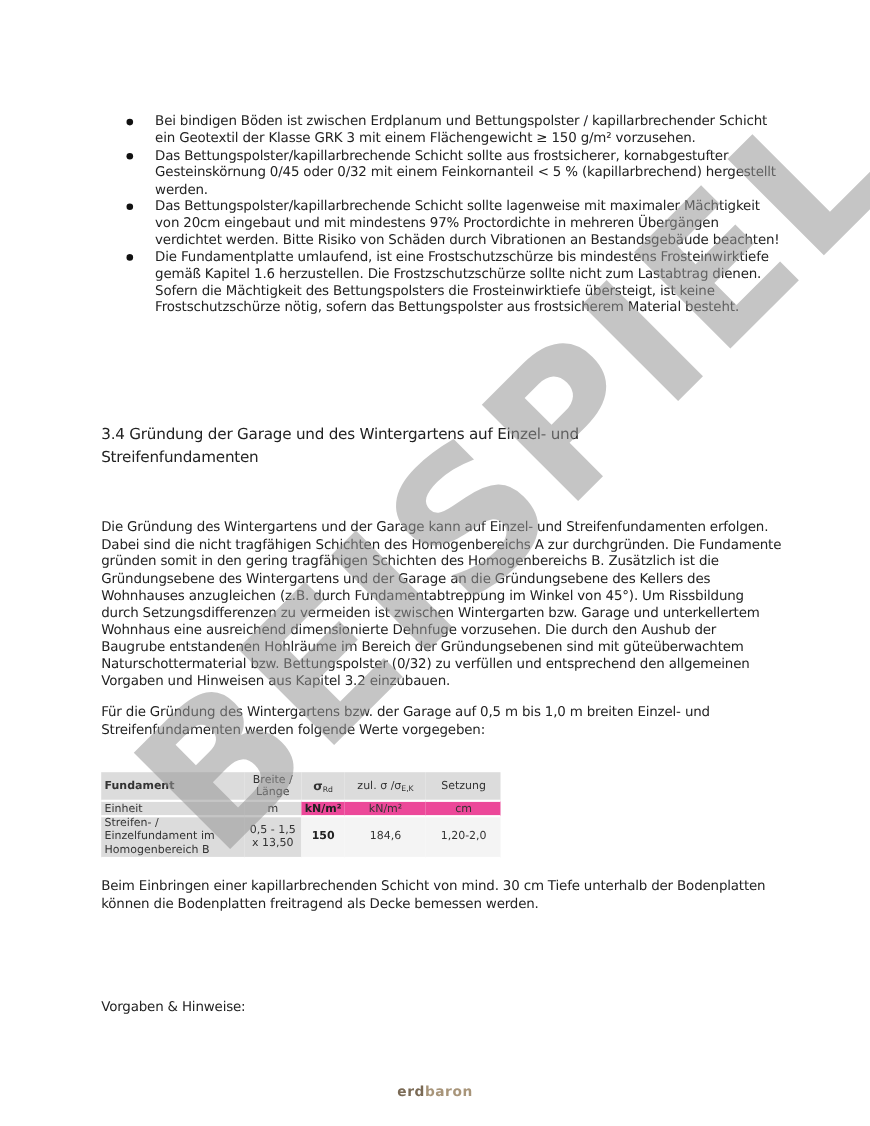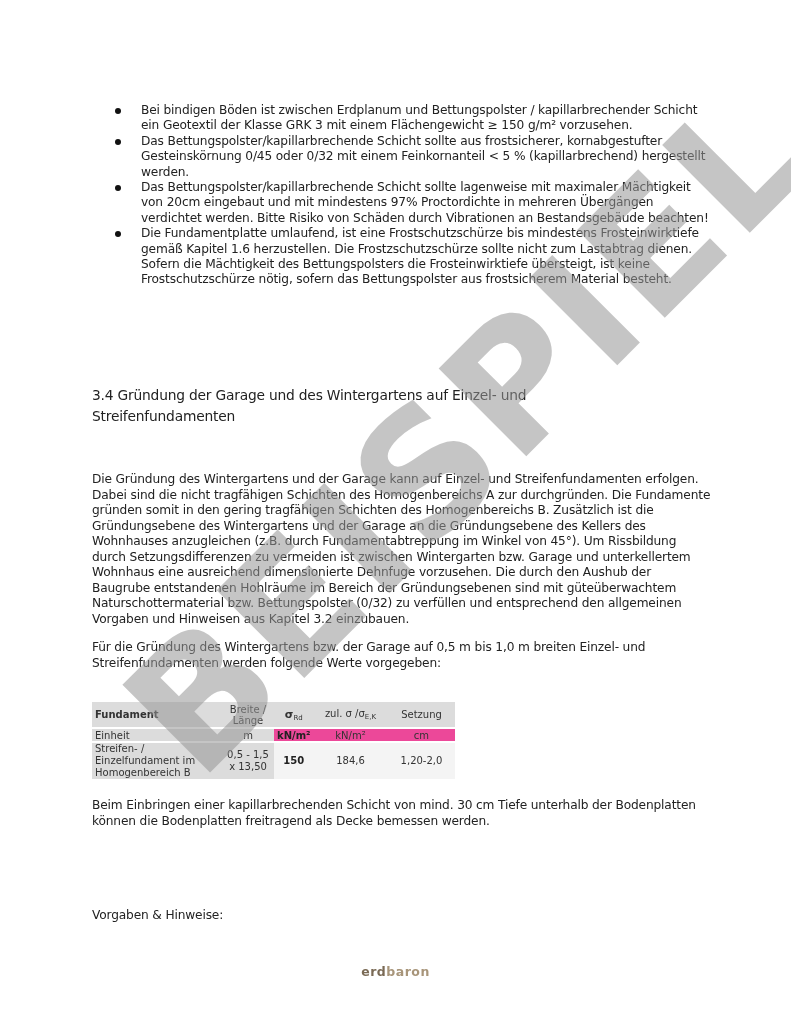--- a/index.html
+++ b/index.html
@@ -33,21 +33,21 @@
     .col2 { width: 52px; }
     .col3 { width: 38px; }
     .col4 { width: 74px; }
     .col5 { width: 68px; }
     .sub { font-size: 7px; vertical-align: -2px; }
     .sig { font-weight: bold; font-size: 11px; }
 
     .watermark { position: absolute; left: 40px; top: 360px; width: 800px; transform: rotate(-45deg); transform-origin: 50% 50%;
       font-family: "DejaVu Sans", sans-serif; font-weight: bold; font-size: 170px; letter-spacing: 4px; color: rgba(150,150,150,0.55); pointer-events: none; text-align: center; }
 
-    .logo { position: absolute; left: 0; width: 791px; top: 964px; text-align: center; font-family: "DejaVu Sans", sans-serif; font-size: 12.5px; font-weight: bold; letter-spacing: 0.5px; }
+    .logo { position: absolute; left: 0; width: 791px; top: 984px; text-align: center; font-family: "DejaVu Sans", sans-serif; font-size: 12.5px; font-weight: bold; letter-spacing: 0.5px; }
     .logo .erd { color: #7a6a55; }
     .logo .baron { color: #a8957a; }
   </style>
 </head>
 <body>
 
 <div class="page">
 
   <ul class="bullets">
     <li><span class="dot"></span><span>Bei bindigen Böden ist zwischen Erdplanum und Bettungspolster / kapillarbrechender Schicht ein Geotextil der Klasse GRK 3 mit einem Flächengewicht ≥ 150 g/m² vorzusehen.</span></li>

